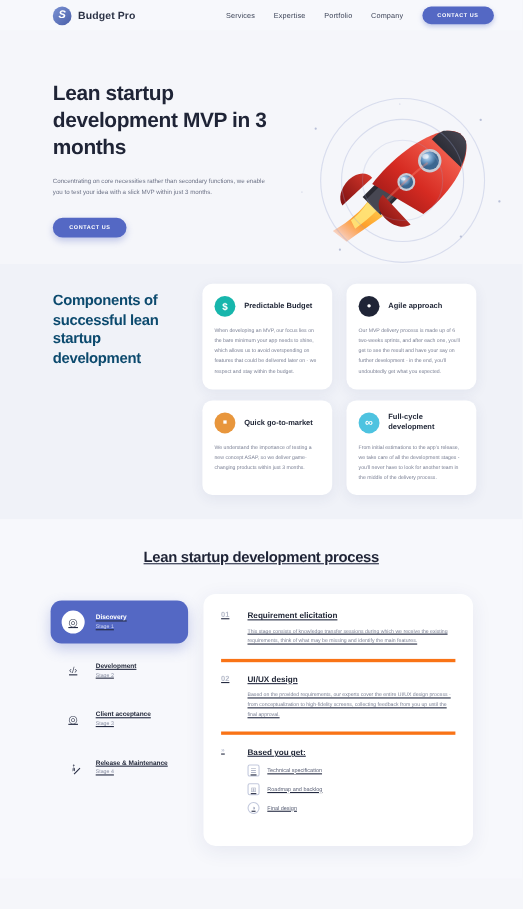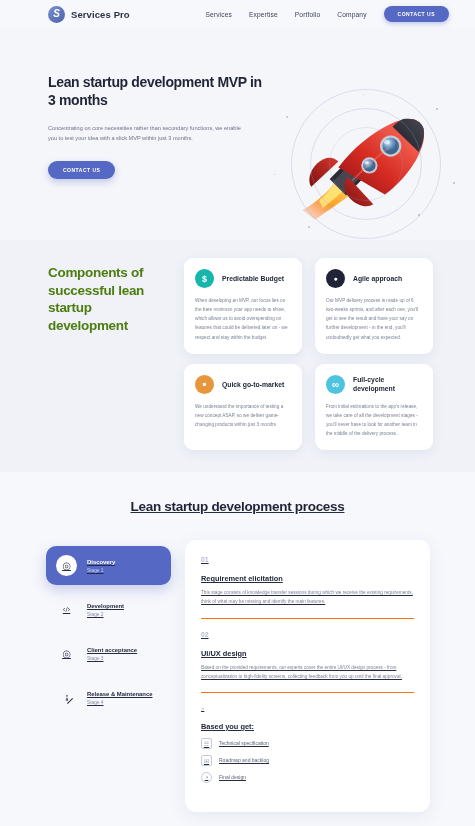--- a/index.html
+++ b/index.html
@@ -34,21 +34,21 @@
   .cta-top {
     background:#5468c4; color:#fff;
     font-size:5px; font-weight:bold; letter-spacing:.5px;
     padding:5px 14px; border-radius:10px; border:none;
     box-shadow:0 2px 5px rgba(84,104,196,.35);
   }
 
   
   .hero { position:relative; height:212px; background:#f5f6fa; padding:46px 0 0 48px; }
   .hero-title {
-    font-size:14px; font-weight:bold; line-height:1.28;
+    font-size:19px; font-weight:bold; line-height:1.28;
     letter-spacing:-.35px; color:#1f2436; max-width:215px;
   }
   .hero-sub {
     margin-top:13px; font-size:5.6px; line-height:1.85;
     color:#6d7387; max-width:196px;
   }
   .cta-hero {
     margin-top:17px; background:#5468c4; color:#fff;
     font-size:5px; font-weight:bold; letter-spacing:.5px;
     padding:6px 15px; border-radius:11px; border:none;
@@ -62,21 +62,21 @@
   }
   .o1 { width:150px; height:150px; }
   .o2 { width:112px; height:112px; }
   .o3 { width:74px; height:74px; border-color:rgba(150,163,210,.22); }
   .star { position:absolute; background:#b9c0d8; border-radius:50%; }
 
   
   .components { background:#f0f2f8; padding:18px 42px 22px 48px; display:flex; gap:16px; }
   .components-title {
     font-size:13.5px; font-weight:bold; line-height:1.3;
-    letter-spacing:-.3px; width:120px; flex:none; color:#4d7c0f;
+    letter-spacing:-.3px; width:120px; flex:none; color:#0c4a6e;
     padding-top:6px;
   }
   .cards { flex:1; display:grid; grid-template-columns:1fr 1fr; gap:10px 13px; }
   .card {
     background:#fff; border-radius:9px; padding:11px 11px 12px;
     box-shadow:0 3px 12px rgba(40,55,110,.07);
   }
   .card-head { display:flex; align-items:center; gap:8px; margin-bottom:8px; }
   .card-icon {
     width:19px; height:19px; border-radius:50%; flex:none;
@@ -104,22 +104,22 @@
   .stage.active .stage-ic { background:#fff; }
   .stage-name { font-size:5.9px; font-weight:bold; color:#242a3c; line-height:1.45; }
   .stage-sub { font-size:4.8px; color:#8a90a4; margin-top:1px; }
   .stage.active .stage-name { color:#fff; }
   .stage.active .stage-sub { color:#ccd4f2; }
 
   .panel {
     flex:1; background:#fff; border-radius:11px; padding:15px 16px 18px;
     box-shadow:0 4px 18px rgba(40,55,110,.08);
   }
-  .prow { display:flex; gap:11px; padding-bottom:11px;flex-direction:column; }
-  .prow + .prow { border-top:1px solid #f97316; padding-top:11px; }
+  .prow { display:flex; gap:11px; padding-bottom:11px; }
+  .prow + .prow { border-top:3px solid #f97316; padding-top:11px; }
   .pnum { font-size:6.8px; color:#b5bac9; font-weight:bold; width:13px; flex:none; padding-top:1px; }
   .ptitle { font-size:7.4px; font-weight:bold; color:#222838; }
   .ptext { font-size:4.7px; line-height:1.95; color:#7b8195; margin-top:5px; }
   .deliv { margin-top:7px; display:flex; flex-direction:column; gap:6px; }
   .deliv-item { display:flex; align-items:center; gap:7px; }
   .deliv-ic {
     width:11px; height:11px; border:1px solid #c3c9dd; border-radius:2px;
     flex:none; display:flex; align-items:center; justify-content:center;
     font-size:6px; color:#9aa1b8;
   }
@@ -137,21 +137,21 @@
     background:#f1f3fa; border-radius:4px; padding:5px 5px;
     display:flex; flex-direction:column; gap:3.6px;
   }
 </style>
 </head>
 <body>
 
 <div class="header">
   <div class="brand">
     <div class="brand-mark">S</div>
-    <div class="brand-name">Services Pro</div>
+    <div class="brand-name">Budget Pro</div>
   </div>
   <nav class="nav">
     <a class="nav-link">Services</a>
     <a class="nav-link">Expertise</a>
     <a class="nav-link">Portfolio</a>
     <a class="nav-link">Company</a>
     <button class="cta-top">CONTACT US</button>
   </nav>
 </div>
 

